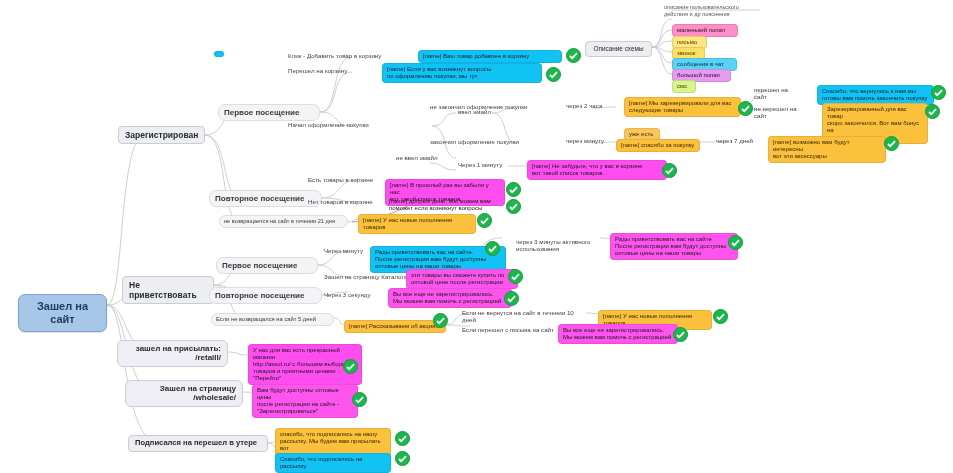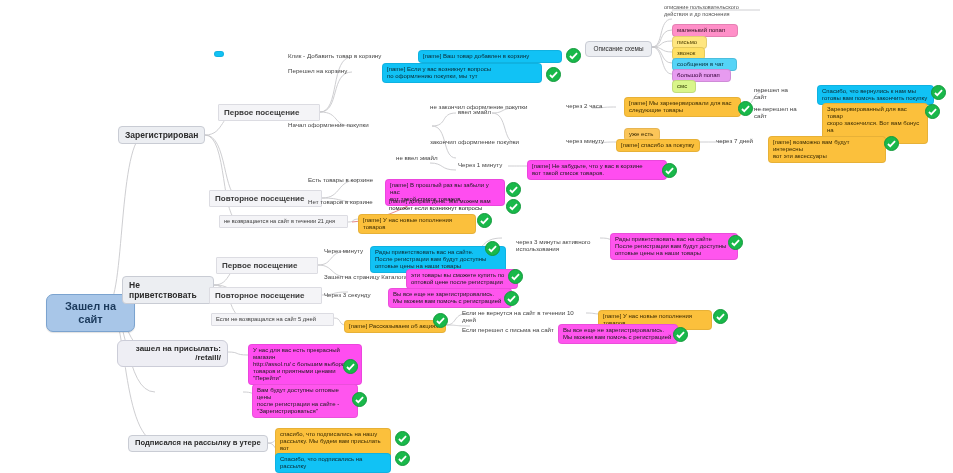--- a/index.html
+++ b/index.html
@@ -55,21 +55,21 @@
     border:0;
     color:#444;
     font-size:6.2px;
     padding:1px 2px;
   }
   .plainbox{
     background:#f4f4f7;
     border:1px solid #dcdce2;
     color:#3a3a3a;
     font-size:6.2px;
-    border-radius:1px;
+    border-radius:7px;
     padding:2px 4px;
   }
   .title{
     background:transparent;border:0;color:#555;
     font-size:6px;text-align:center;
   }
   
   .msg{font-size:6px;color:#222;border-radius:4px;padding:2px 4px;border:1px solid rgba(0,0,0,.08);}
   .c-pink   {background:#ff4df0;color:#1a1a1a;}
   .c-pink2  {background:#ff55ee;color:#1a1a1a;}
@@ -166,38 +166,40 @@
       <path d="M652,47 C664,47 660,74 672,74"></path>
       <path d="M652,47 C664,47 658,19 672,19"></path>
       <path d="M672,10 L760,10"></path>
     </g>
     <g fill="none" stroke="#e06c6c" stroke-width="0.8">
       <path d="M352,222 C400,218 420,196 452,182"></path>
     </g>
     <polygon points="452,182 444,182 448,189" fill="#e06c6c"></polygon>
   </svg>
 
-  <div class="node root" style="left:18px;top:294px;width:89px;margin-left:28px;">Зашел на сайт</div>
+  <div class="node root" style="left:18px;top:294px;width:89px;">Зашел на сайт</div>
 
   <div class="node title" style="left:660px;top:2px;width:118px;font-size:5.6px;text-align:left;">описание пользовательского
 действия и др пояснения</div>
   <div class="node lvl1" style="left:585px;top:41px;width:67px;font-size:6.4px;font-weight:normal;text-align:center;">Описание схемы</div>
 
   <div class="node legend-item lg-pink" style="position:absolute;left:672px;top:24px;width:66px;">маленький попап</div>
   <div class="node legend-item lg-yellow" style="position:absolute;left:672px;top:36px;width:35px;">письмо</div>
   <div class="node legend-item lg-yellow2" style="position:absolute;left:672px;top:47px;width:33px;">звонок</div>
   <div class="node legend-item lg-cyan" style="position:absolute;left:672px;top:58px;width:65px;">сообщения в чат</div>
   <div class="node legend-item lg-purple" style="position:absolute;left:672px;top:69px;width:59px;">большой попап</div>
   <div class="node legend-item lg-lime" style="position:absolute;left:672px;top:80px;width:24px;">смс</div>
 
   <div class="node lvl1" style="left:118px;top:126px;width:87px;">Зарегистрирован</div>
   <div class="node lvl1" style="left:122px;top:276px;width:92px;">Не приветствовать</div>
   <div class="node lvl1b" style="left:117px;top:340px;width:111px;">зашел на присылать:
 /retaill/</div>
-  <div class="node lvl1" style="left:128px;top:435px;width:140px;font-size:7.6px;">Подписался на рассылку в утере</div>
+  <div class="node lvl1b" style="left:125px;top:380px;width:118px;">Зашел на страницу
+/wholesale/</div>
+  <div class="node lvl1" style="left:128px;top:435px;width:140px;font-size:7.6px;">Подписался на перешел в утере</div>
 
   <div class="node plainbox" style="left:218px;top:104px;width:102px;font-size:8px;font-weight:bold;padding:3px 5px;">Первое посещение</div>
   <div class="node plainbox" style="left:209px;top:190px;width:113px;font-size:8px;font-weight:bold;padding:3px 5px;">Повторное посещение</div>
   <div class="node plainbox" style="left:219px;top:215px;width:129px;font-size:5.6px;font-weight:normal;">не возвращается на сайт в течении 21 дня</div>
 
   <div class="node plain" style="left:286px;top:51px;width:120px;">Клик - Добавить товар в корзину</div>
   <div class="node plain" style="left:286px;top:66px;width:90px;">Перешел на корзину</div>
   <div class="node plain" style="left:286px;top:120px;width:110px;">Начал оформление покупки</div>
 
   <div class="node msg c-cyan" style="left:214px;top:51px;width:0;"></div>

